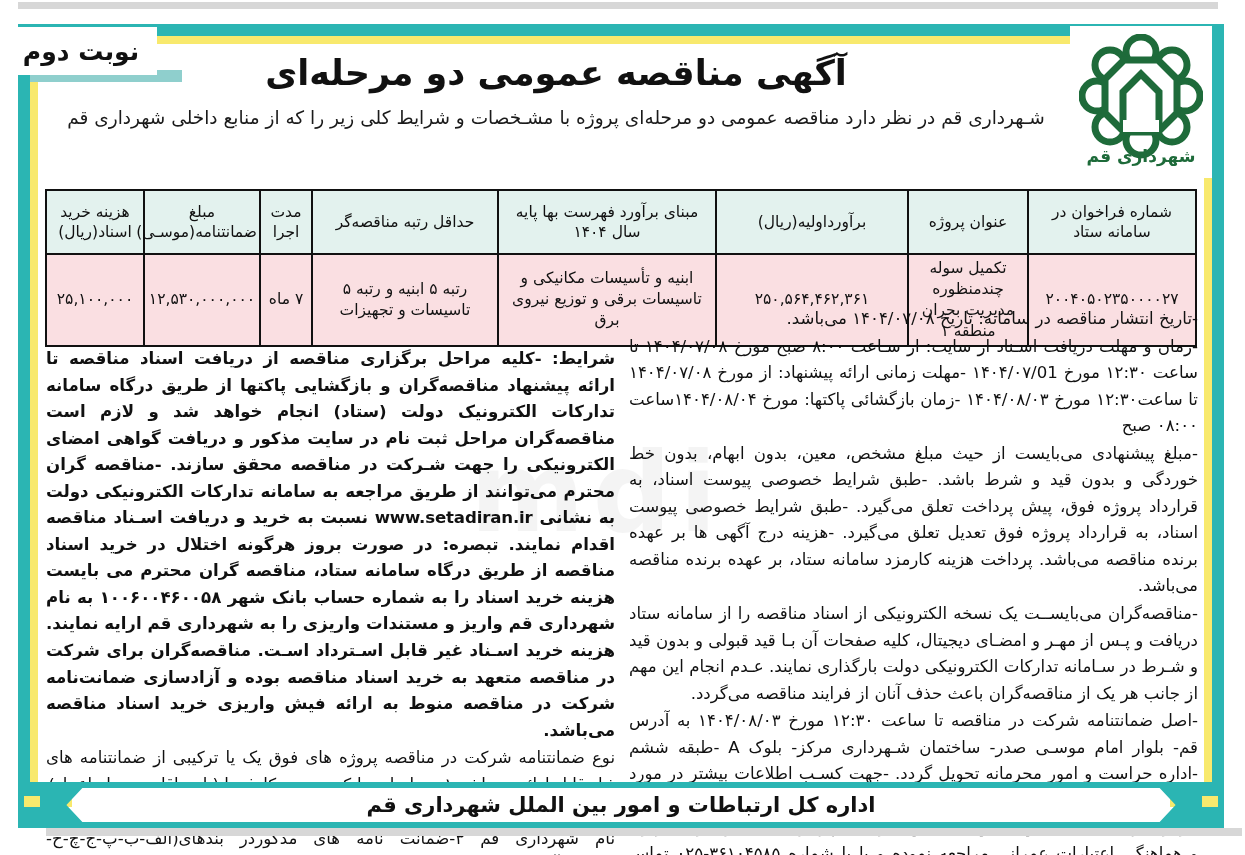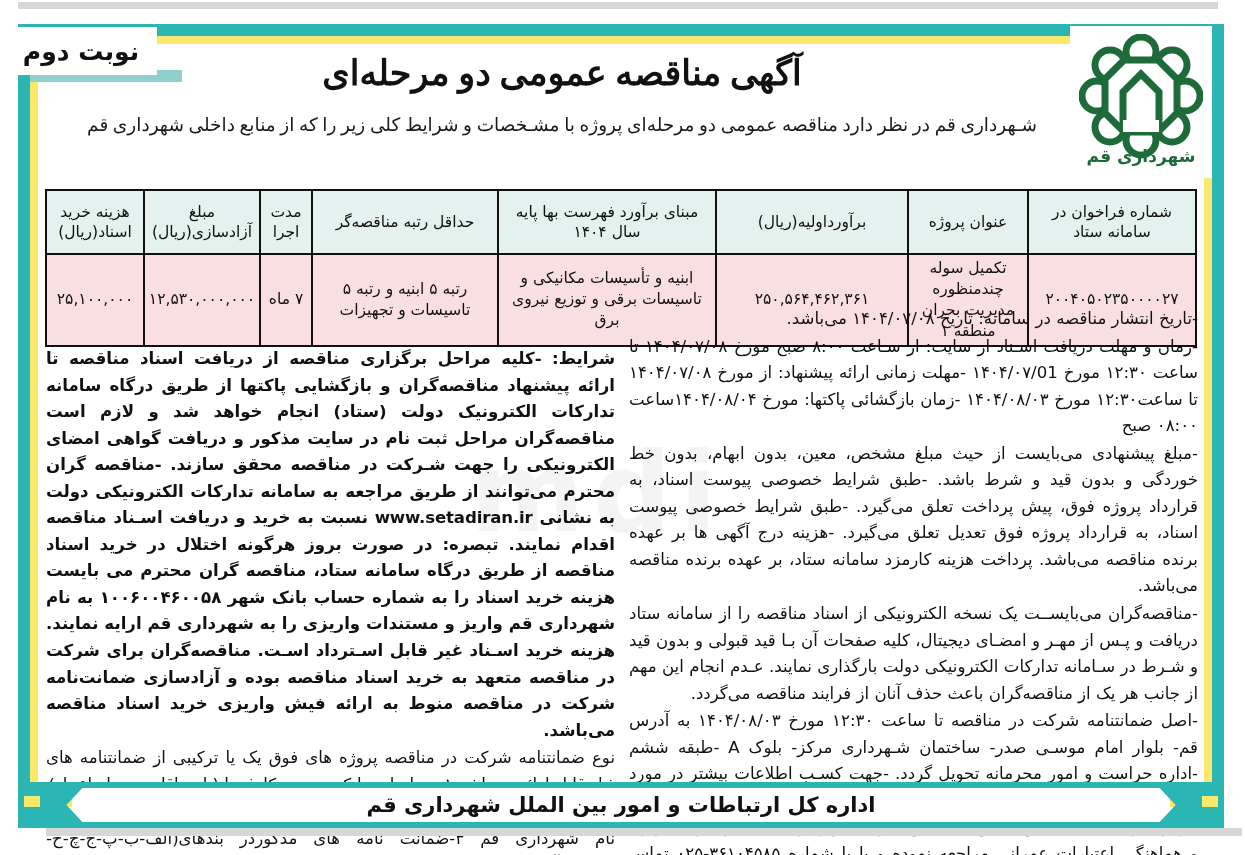--- a/index.html
+++ b/index.html
@@ -93,35 +93,34 @@
     z-index: 6;
     display: flex;
     align-items: center;
     justify-content: center;
   }
   .logo-box svg { display:block; }
 
   
   .hdr-wrap {
     position: absolute;
-    left: 52px; top: 46px;
+    left: 46px; top: 46px;
     width: 1020px;
     text-align: center;
-    font-family: Liberation Serif, serif;
   }
   .main-title {
     font-size: 35px;
     font-weight: bold;
     color: #111111;
     letter-spacing: -1.3px;
     line-height: 1.25;
     padding-top: 6px;
   }
   .intro {
-    margin-top: 11px;
+    margin-top: 4px;
     font-size: 18.5px;
     color: #1a1a1a;
     line-height: 1.95;
     text-align: justify;
     text-align-last: center;
     padding: 0 14px;
     letter-spacing: -0.2px;
   }
 
   
@@ -319,21 +318,21 @@
           <col class="c8">
       </colgroup>
       <thead>
         <tr>
           <th>شماره فراخوان در سامانه ستاد</th>
           <th>عنوان پروژه</th>
           <th>برآورداولیه(ریال)</th>
           <th>مبنای برآورد فهرست بها پایه سال ۱۴۰۴</th>
           <th>حداقل رتبه مناقصه‌گر</th>
           <th>مدت اجرا</th>
-          <th>مبلغ آزادسازی(ریال)</th>
+          <th>مبلغ ضمانتنامه(موسـی)</th>
           <th>هزینه خرید اسناد(ریال)</th>
         </tr>
       </thead>
       <tbody>
         <tr>
           <td class="num">۲۰۰۴۰۵۰۲۳۵۰۰۰۰۲۷</td>
           <td>تکمیل سوله چندمنظوره مدیریت بحران منطقه ۱</td>
           <td class="num">۲۵۰,۵۶۴,۴۶۲,۳۶۱</td>
           <td>ابنیه و تأسیسات مکانیکی و تاسیسات برقی و توزیع نیروی برق</td>
           <td>رتبه ۵ ابنیه و رتبه ۵ تاسیسات و تجهیزات</td>

